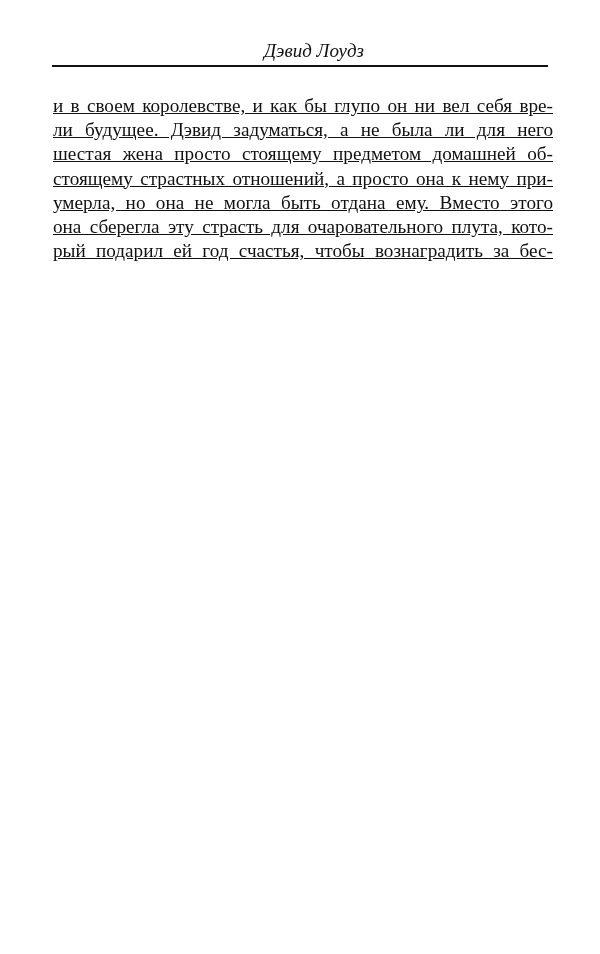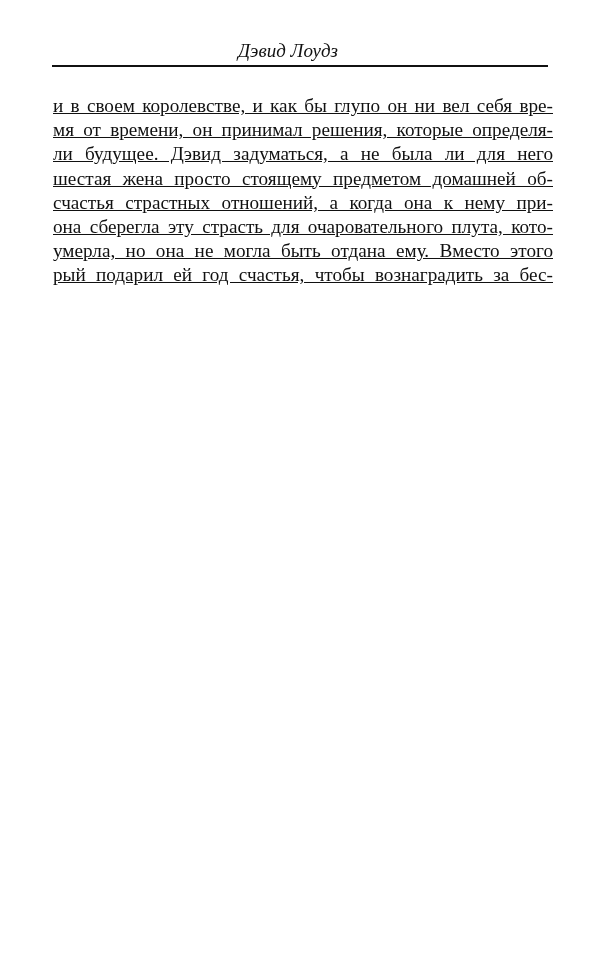--- a/index.html
+++ b/index.html
@@ -17,21 +17,21 @@
     }
     .page {
       position: absolute;
       left: 0; top: 0;
       width: 600px;
       height: 954px;
       background: #ffffff;
     }
     .running-header {
       position: absolute;
-      left: 40px;
+      left: 66px;
       width: 496px;
       top: 40px;
       text-align: center;
       font-style: italic;
       font-size: 19px;
       line-height: 22px;
       color: #111111;
     }
     .header-rule {
       position: absolute;
@@ -64,21 +64,20 @@
   </style>
 </head>
 <body>
 
 <div class="page">
   <div class="running-header">Дэвид Лоудз</div>
   <div class="header-rule"></div>
 
   <div class="body-text">
     <span class="line">и в своем королевстве, и как бы глупо он ни вел себя вре-</span>
-    <span class="line">мя от времени, он принимал решения, которые определя-</span>
     <span class="line">ли будущее. Дэвид задуматься, а не была ли для него</span>
     <span class="line">шестая жена просто стоящему предметом домашней об-</span>
-    <span class="line">счастья страстных отношений, а когда она к нему при-</span>
+    <span class="line">стоящему страстных отношений, а просто она к нему при-</span>
+    <span class="line">умерла, но она не могла быть отдана ему. Вместо этого</span>
     <span class="line">она сберегла эту страсть для очаровательного плута, кото-</span>
-    <span class="line">умерла, но она не могла быть отдана ему. Вместо этого</span>
     <span class="line">рый подарил ей год счастья, чтобы вознаградить за бес-</span>
   </div>
 </div>
 
 </body></html>

